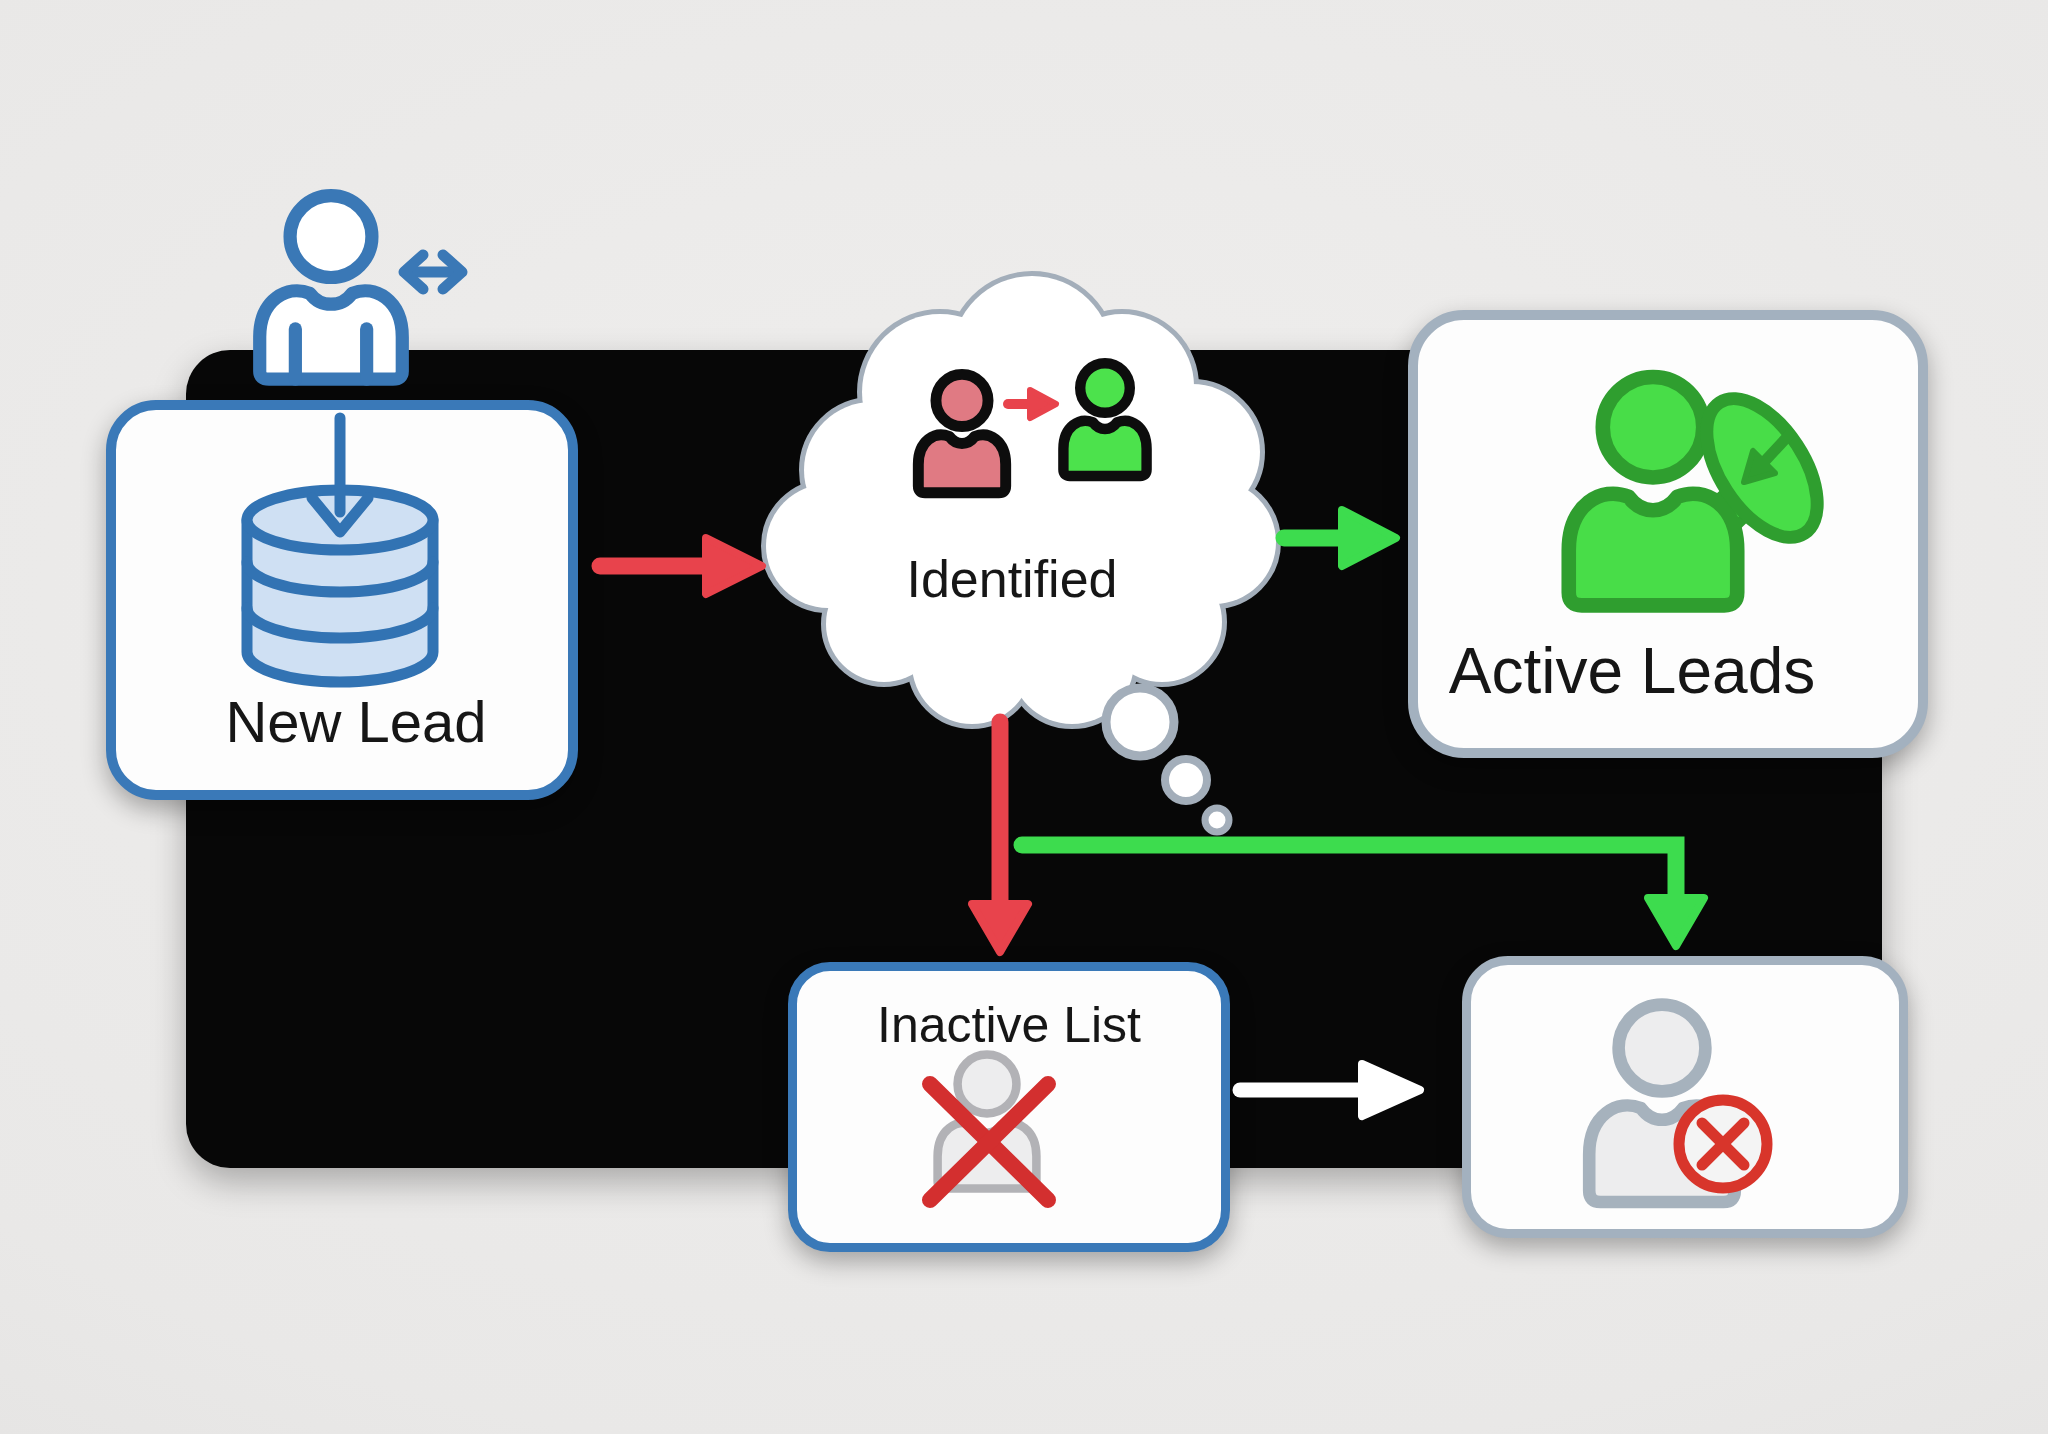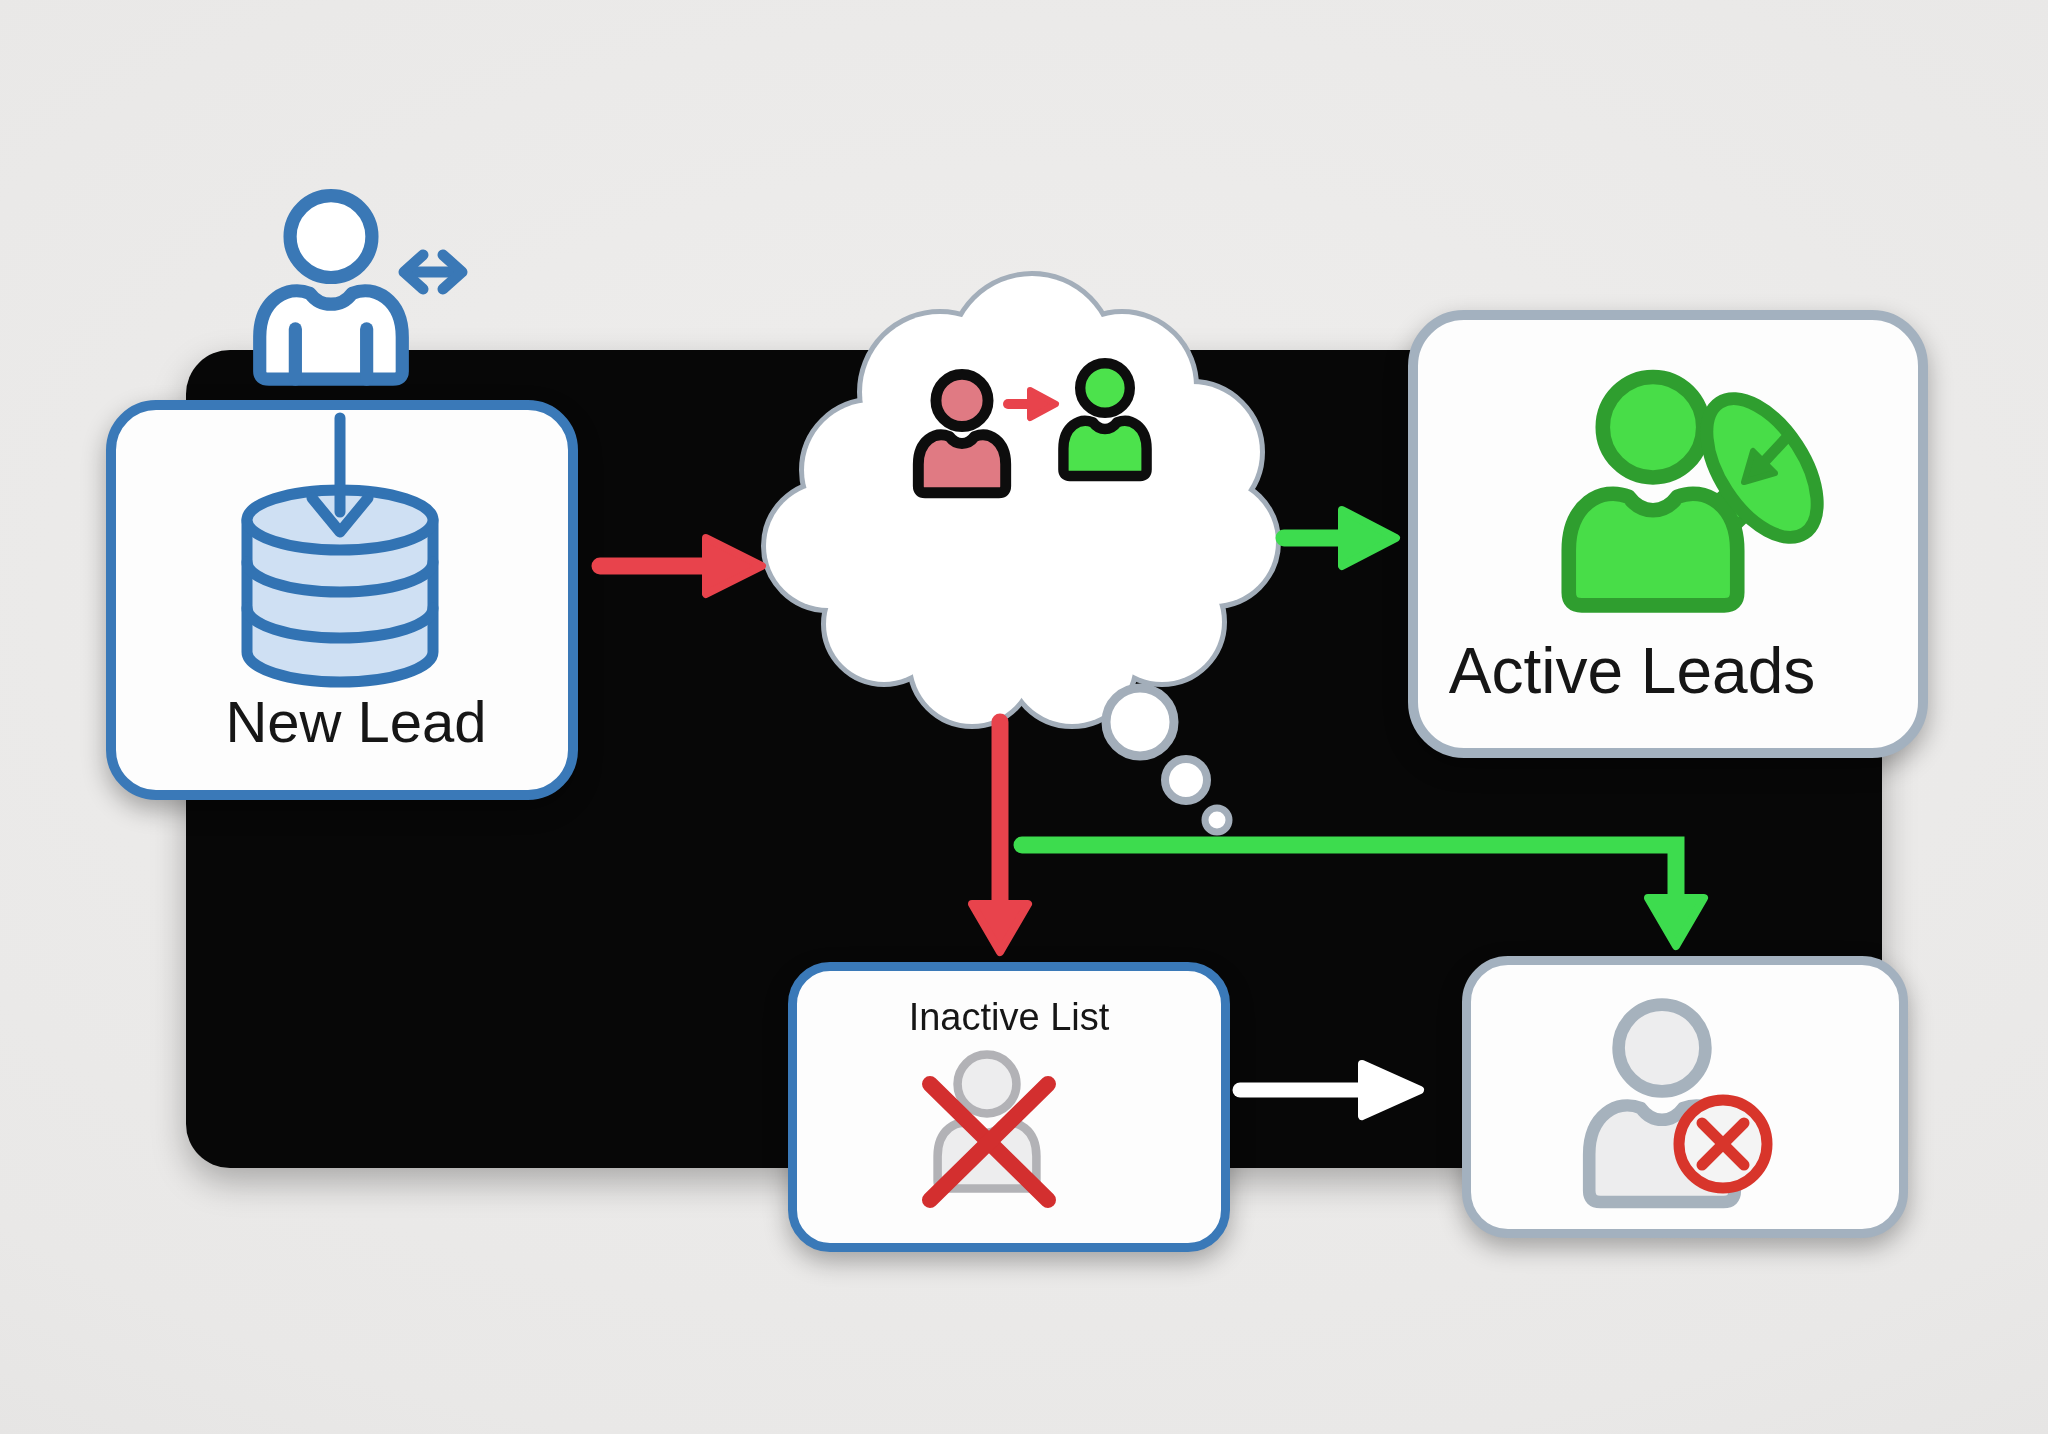--- a/index.html
+++ b/index.html
@@ -44,21 +44,21 @@
   .label {
     position: absolute;
     z-index: 5;
     color: var(--text);
     text-align: center;
     letter-spacing: 0px;
   }
   #lbl-new-lead { left: 106px;  top: 688px; width: 500px; font-size: 58px; }
   #lbl-cloud    { left: 812px;  top: 548px; width: 400px; font-size: 52px; line-height: 62px; }
   #lbl-active   { left: 1408px; top: 634px; width: 448px; font-size: 64px; }
-  #lbl-inactive { left: 788px;  top: 996px; width: 442px; font-size: 38px; }
+  #lbl-inactive { left: 788px;  top: 996px; width: 442px; font-size: 50px; }
   .cloud-st  { stroke: var(--cloud-stroke); }
 </style>
 </head>
 <body>
 
 <div class="stage">
 
   <div class="panel"></div>
 
   <svg class="svg-layer under-svg" viewBox="0 0 2048 1434">
@@ -195,17 +195,18 @@
       <polygon points="1648,898 1676,946 1704,898" style="fill:var(--green-arrow);stroke:var(--green-arrow);stroke-width:8;stroke-linejoin:round"></polygon>
     </g>
     <g>
       <line x1="1240" y1="1090" x2="1362" y2="1090" style="stroke:var(--white-arrow);stroke-width:15;stroke-linecap:round"></line>
       <polygon points="1362,1064 1420,1090 1362,1116" style="fill:var(--white-arrow);stroke:var(--white-arrow);stroke-width:8;stroke-linejoin:round"></polygon>
     </g>
   </svg>
 
   <div class="label" id="lbl-new-lead">New Lead</div>
   <div class="label" id="lbl-cloud">
+    <div>Identified</div>
   </div>
   <div class="label" id="lbl-active">Active Leads</div>
   <div class="label" id="lbl-inactive">Inactive List</div>
 
 </div>
 
 </body></html>

